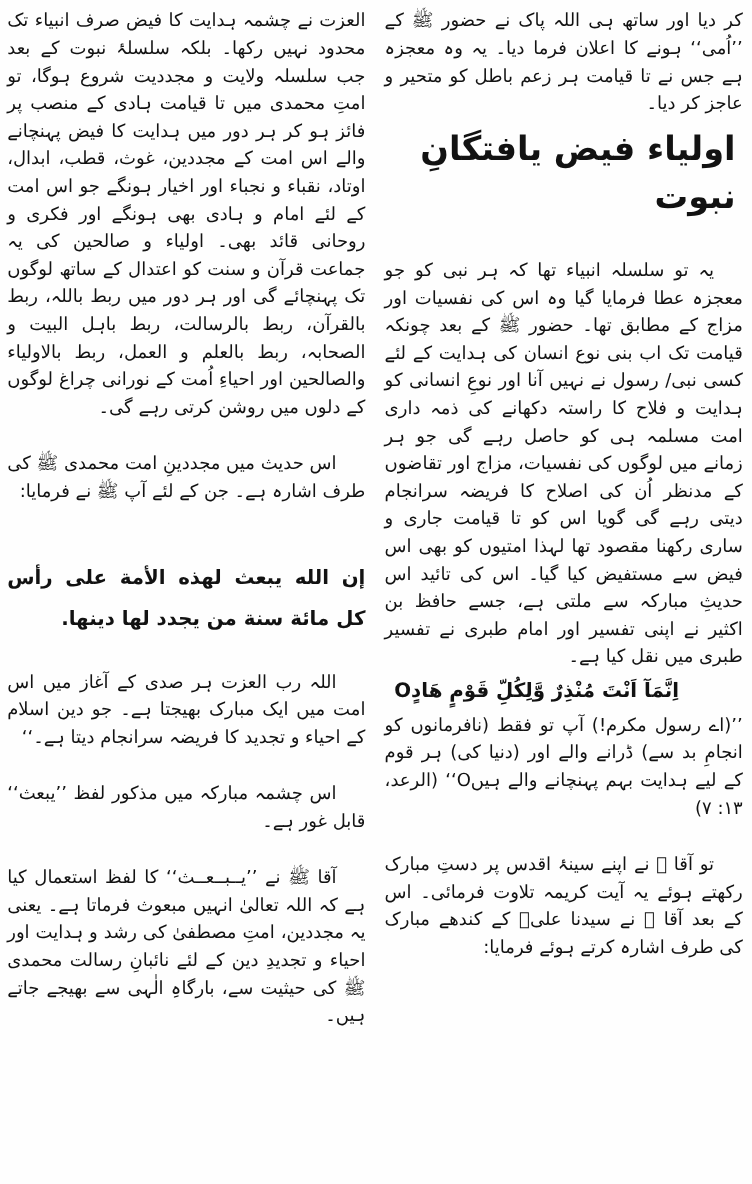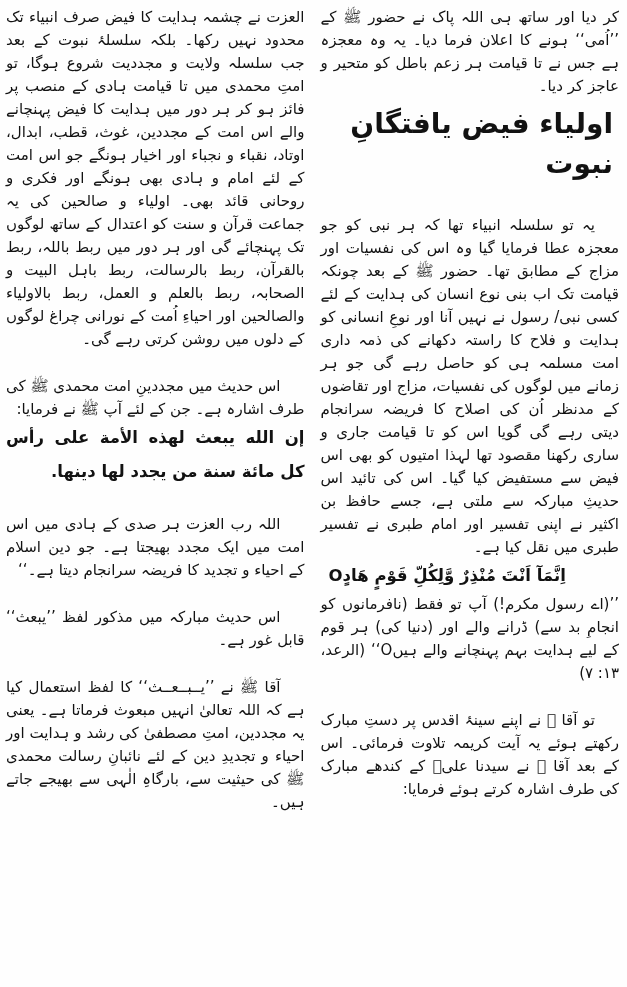--- a/index.html
+++ b/index.html
@@ -43,20 +43,21 @@
     font-weight: bold;
     line-height: 34px;
     direction: rtl;
     text-align: right;
     padding-left: 8px;
   }
   .ar-right { text-align: left; }
   .ar-just {
     text-align: justify;
     padding-left: 0;
+    margin-top: 44px;
   }
   .ref {
     font-size: 14.5px;
     line-height: 33px;
     direction: rtl;
     text-align: right;
   }
 </style>
 </head>
 <body>
@@ -70,19 +71,19 @@
     <div class="ar ar-right">اِنَّمَآ اَنْتَ مُنْذِرٌ وَّلِكُلِّ قَوْمٍ هَادٍO</div>
     <div class="para">’’(اے رسول مکرم!) آپ تو فقط (نافرمانوں کو انجامِ بد سے) ڈرانے والے اور (دنیا کی) ہر قوم کے لیے ہدایت بہم پہنچانے والے ہیںO‘‘ (الرعد، ۱۳: ۷)</div>
     <div class="para indent">تو آقا ﷺ نے اپنے سینۂ اقدس پر دستِ مبارک رکھتے ہوئے یہ آیت کریمہ تلاوت فرمائی۔ اس کے بعد آقا ﷺ نے سیدنا علیؓ کے کندھے مبارک کی طرف اشارہ کرتے ہوئے فرمایا:</div>
 
   </div>
 
   <div class="col">
     <div class="para">العزت نے چشمہ ہدایت کا فیض صرف انبیاء تک محدود نہیں رکھا۔ بلکہ سلسلۂ نبوت کے بعد جب سلسلہ ولایت و مجددیت شروع ہوگا، تو امتِ محمدی میں تا قیامت ہادی کے منصب پر فائز ہو کر ہر دور میں ہدایت کا فیض پہنچانے والے اس امت کے مجددین، غوث، قطب، ابدال، اوتاد، نقباء و نجباء اور اخیار ہونگے جو اس امت کے لئے امام و ہادی بھی ہونگے اور فکری و روحانی قائد بھی۔ اولیاء و صالحین کی یہ جماعت قرآن و سنت کو اعتدال کے ساتھ لوگوں تک پہنچائے گی اور ہر دور میں ربط باللہ، ربط بالقرآن، ربط بالرسالت، ربط باہل البیت و الصحابہ، ربط بالعلم و العمل، ربط بالاولیاء والصالحین اور احیاءِ اُمت کے نورانی چراغ لوگوں کے دلوں میں روشن کرتی رہے گی۔</div>
     <div class="para indent">اس حدیث میں مجددینِ امت محمدی ﷺ کی طرف اشارہ ہے۔ جن کے لئے آپ ﷺ نے فرمایا:</div>
     <div class="ar ar-just">إن الله يبعث لهذه الأمة على رأس كل مائة سنة من يجدد لها دينها.</div>
-    <div class="para indent">اللہ رب العزت ہر صدی کے ہادی میں اس امت میں ایک مجدد بھیجتا ہے۔ جو دین اسلام کے احیاء و تجدید کا فریضہ سرانجام دیتا ہے۔‘‘</div>
-    <div class="para indent">اس حدیث مبارکہ میں مذکور لفظ ’’یبعث‘‘ قابل غور ہے۔</div>
+    <div class="para indent">اللہ رب العزت ہر صدی کے آغاز میں اس امت میں ایک مبارک بھیجتا ہے۔ جو دین اسلام کے احیاء و تجدید کا فریضہ سرانجام دیتا ہے۔‘‘</div>
+    <div class="para indent">اس چشمہ مبارکہ میں مذکور لفظ ’’یبعث‘‘ قابل غور ہے۔</div>
     <div class="para indent">آقا ﷺ نے ’’یــبــعــث‘‘ کا لفظ استعمال کیا ہے کہ اللہ تعالیٰ انہیں مبعوث فرماتا ہے۔ یعنی یہ مجددین، امتِ مصطفیٰ کی رشد و ہدایت اور احیاء و تجدیدِ دین کے لئے نائبانِ رسالت محمدی ﷺ کی حیثیت سے، بارگاہِ الٰہی سے بھیجے جاتے ہیں۔</div>
 
   </div>
 
 </div>
 
 </body></html>

